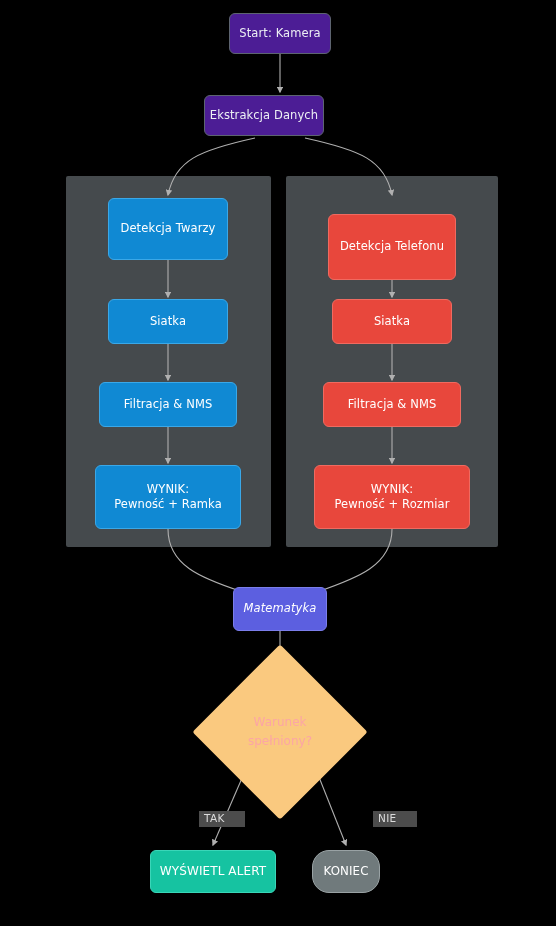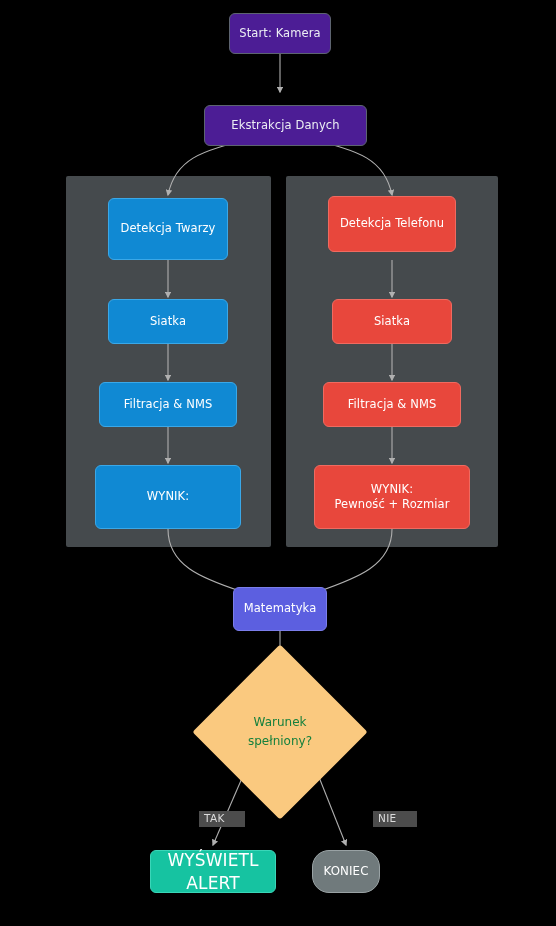--- a/index.html
+++ b/index.html
@@ -61,20 +61,21 @@
     border: 1.2px solid #3aa8e8;
     justify-content: flex-end;
   }
   .n-red {
     background: #e8473c;
     border: 1.2px solid #f06a60;
   }
   .n-purple {
     background: #5c5fe0;
     border: 1.2px solid #7b7eea;
+    font-style: italic;
   }
   .n-teal {
     background: #16c3a1;
     border: 1.2px solid #3ad6b8;
   }
   .n-gray {
     background: #707a7c;
     border: 1.2px solid #99a2a4;
   }
   .diamond {
@@ -85,21 +86,21 @@
     transform: rotate(45deg);
     border-radius: 3px;
   }
   .diamond-label {
     position: absolute;
     display: flex;
     flex-direction: column;
     align-items: center;
     justify-content: center;
     text-align: center;
-    color: #15803d;
+    color: #fca5a5;
     font-size: 12px;
     line-height: 1.55;
     pointer-events: none;
   }
   .edge-label {
     position: absolute;
     background: #4c4c4c;
     color: #dcdcdc;
     font-size: 10.5px;
     padding: 2px 20px 3px 5px;
@@ -147,21 +148,21 @@
       <path d="M 313 762 L 346 845"></path>
     </g>
   </svg>
 
   <div class="node n-dark" style="left:229px; top:13px; width:102px; height:41px;">
     <span class="lines">
         <span class="l1">Start: Kamera</span>
       </span>
   </div>
 
-  <div class="node n-dark" style="left:204px; top:105px; width:163px; height:41px;">
+  <div class="node n-dark" style="left:204px; top:95px; width:120px; height:41px;">
     <span class="lines">
         <span class="l1">Ekstrakcja Danych</span>
       </span>
   </div>
 
   <div class="node n-blue" style="left:108px; top:198px; width:120px; height:62px;">
     <span class="lines">
         <span class="l1">Detekcja Twarzy</span>
       </span>
   </div>
@@ -171,24 +172,25 @@
       </span>
   </div>
   <div class="node n-blue" style="left:99px; top:382px; width:138px; height:45px;">
     <span class="lines">
         <span class="l1">Filtracja &amp; NMS</span>
       </span>
   </div>
   <div class="node n-blue" style="left:95px; top:465px; width:146px; height:64px;">
     <span class="lines">
       <span class="l1">WYNIK:</span>
+      <span class="l2">Pewność + Ramka</span>
     </span>
   </div>
 
-  <div class="node n-red" style="left:328px; top:196px; width:128px; height:56px;">
+  <div class="node n-red" style="left:328px; top:214px; width:128px; height:66px;">
     <span class="lines">
         <span class="l1">Detekcja Telefonu</span>
       </span>
   </div>
   <div class="node n-red" style="left:332px; top:299px; width:120px; height:45px;">
     <span class="lines">
         <span class="l1">Siatka</span>
       </span>
   </div>
   <div class="node n-red" style="left:323px; top:382px; width:138px; height:45px;">
@@ -211,21 +213,21 @@
 
   <div class="diamond" style="left:218px; top:670px;"></div>
   <div class="diamond-label" style="left:218px; top:670px; width:124px; height:124px;">
     <span>Warunek</span>
     <span>spełniony?</span>
   </div>
 
   <div class="edge-label" style="left:199px; top:811px;">TAK</div>
   <div class="edge-label" style="left:333px; top:811px;margin-left:40px;">NIE</div>
 
-  <div class="node n-teal" style="left:150px; top:850px; width:126px; height:43px; font-size:17px;">
+  <div class="node n-teal" style="left:150px; top:850px; width:126px; height:43px; font-size:12px;">
     <span class="lines">
         <span class="l1">WYŚWIETL ALERT</span>
       </span>
   </div>
   <div class="node n-gray" style="left:312px; top:850px; width:68px; height:43px; font-size:11.8px;border-radius:17px;">
     <span class="lines">
         <span class="l1">KONIEC</span>
       </span>
   </div>
 

